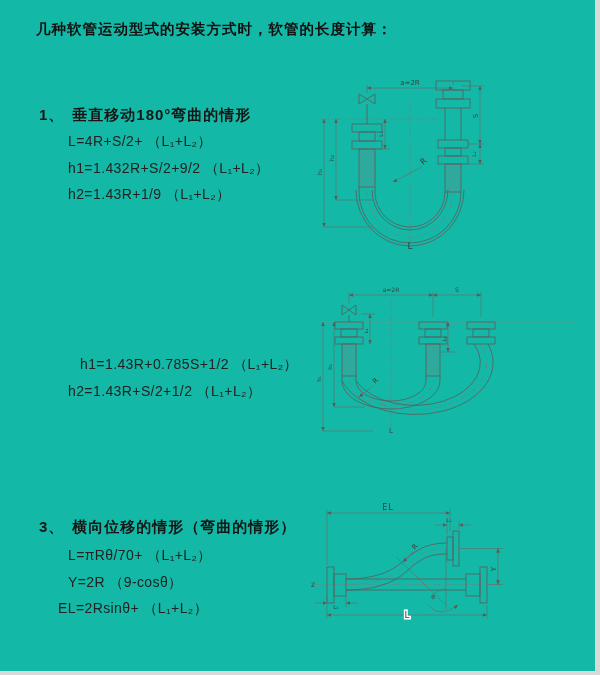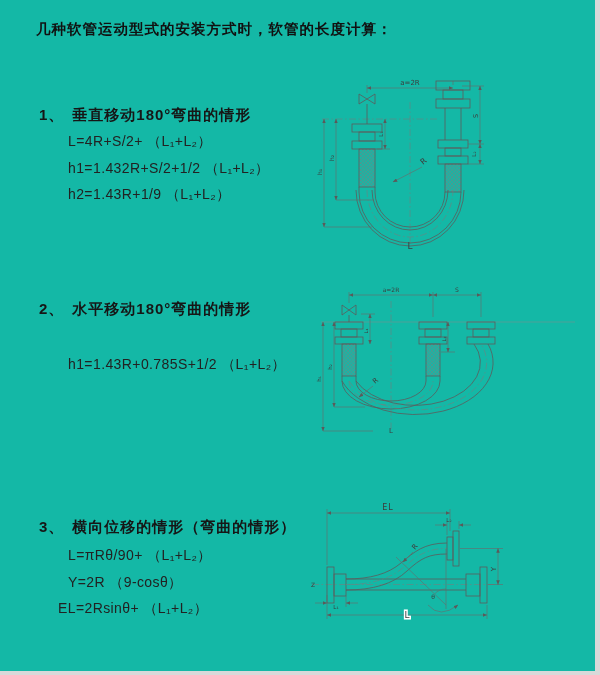--- a/index.html
+++ b/index.html
@@ -22,32 +22,30 @@
 <body>
 
 <div class="page">
 
   <div class="title">几种软管运动型式的安装方式时，软管的长度计算：</div>
 
   <div class="sec-head" style="left:39px;top:106px">
     <span class="num">1、</span><span>垂直移动180°弯曲的情形</span>
   </div>
   <div class="formula" style="left:68px;top:133px">L=4R+S/2+ （L₁+L₂）</div>
-  <div class="formula" style="left:68px;top:160px">h1=1.432R+S/2+1/2 （L₁+L₂）</div>
+  <div class="formula" style="left:68px;top:160px">h1=1.432R+S/2+9/2 （L₁+L₂）</div>
   <div class="formula" style="left:68px;top:186px">h2=1.43R+1/9 （L₁+L₂）</div>
 
-  <div class="sec-head" style="left:39px;top:300px">
-    <span class="num">2、</span><span>水平移动180°弯曲的情形</span>
-  </div>
-  <div class="formula" style="left:68px;top:356px">h1=1.43R+0.785S+1/2 （L₁+L₂）</div>
+  <div class="formula" style="left:80px;top:356px">h1=1.43R+0.785S+1/2 （L₁+L₂）</div>
+  <div class="formula" style="left:68px;top:383px">h2=1.43R+S/2+1/2 （L₁+L₂）</div>
 
   <div class="sec-head" style="left:39px;top:518px">
     <span class="num">3、</span><span>横向位移的情形（弯曲的情形）</span>
   </div>
-  <div class="formula" style="left:68px;top:547px">L=πRθ/90+ （L₁+L₂）</div>
+  <div class="formula" style="left:68px;top:547px">L=πRθ/70+ （L₁+L₂）</div>
   <div class="formula" style="left:68px;top:574px">Y=2R （9-cosθ）</div>
   <div class="formula" style="left:58px;top:600px">EL=2Rsinθ+ （L₁+L₂）</div>
 
   <svg style="left:312px;top:72px" width="285" height="180" viewBox="0 0 285 180">
     <defs>
       <marker id="ah1" viewBox="0 0 10 8" refX="9.5" refY="4" markerWidth="8" markerHeight="6" orient="auto-start-reverse">
         <path d="M0,0 L10,4 L0,8 z" fill="#5a5a5a"></path>
       </marker>
       <pattern id="ht1" width="3.5" height="3.5" patternUnits="userSpaceOnUse">
         <path d="M0,3.5 L3.5,0 M0,0 L3.5,3.5" stroke="#7d7d7d" stroke-width="0.45"></path>

